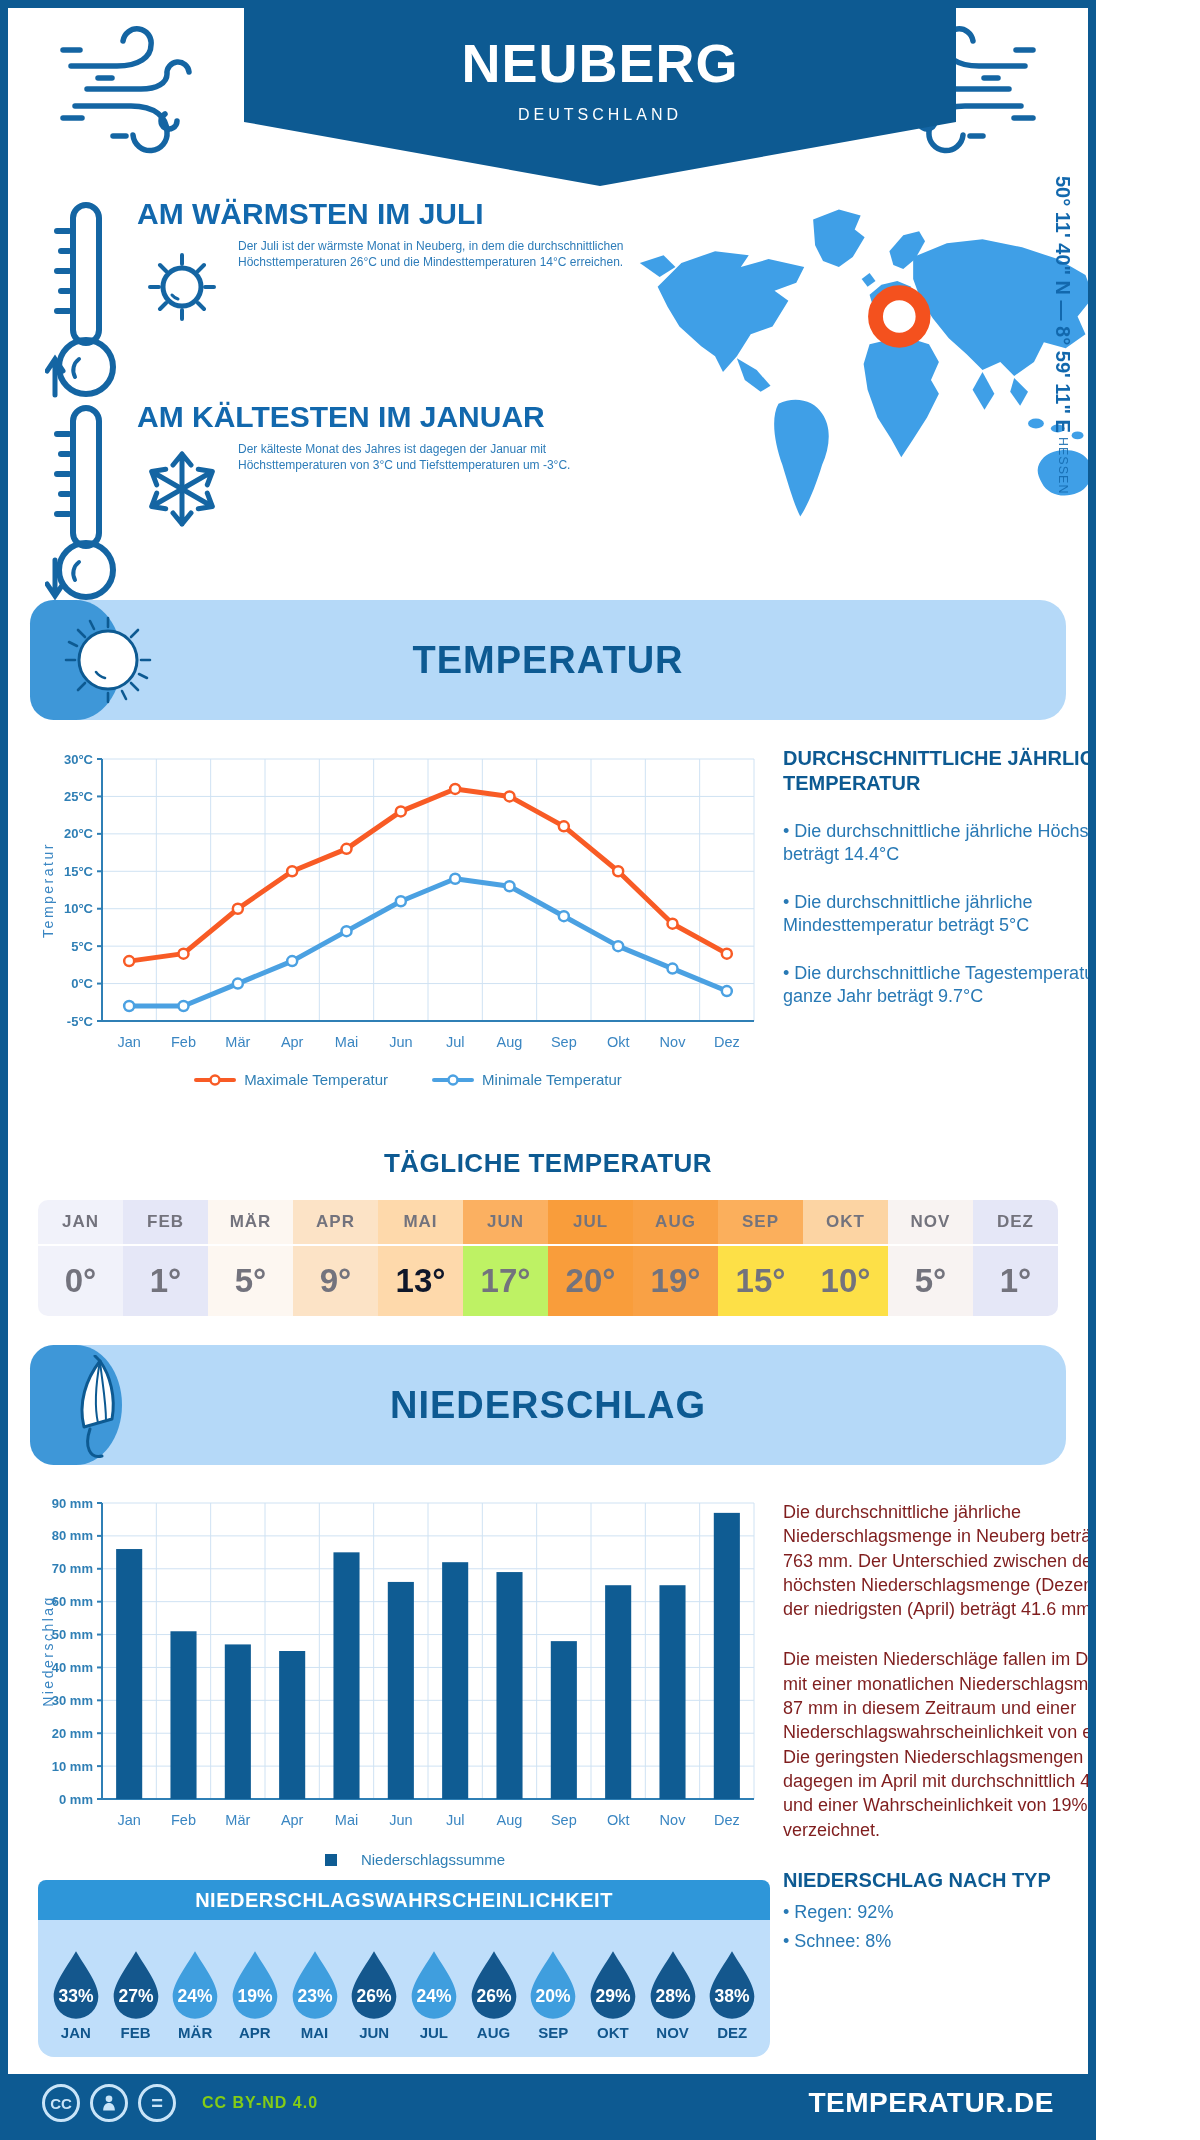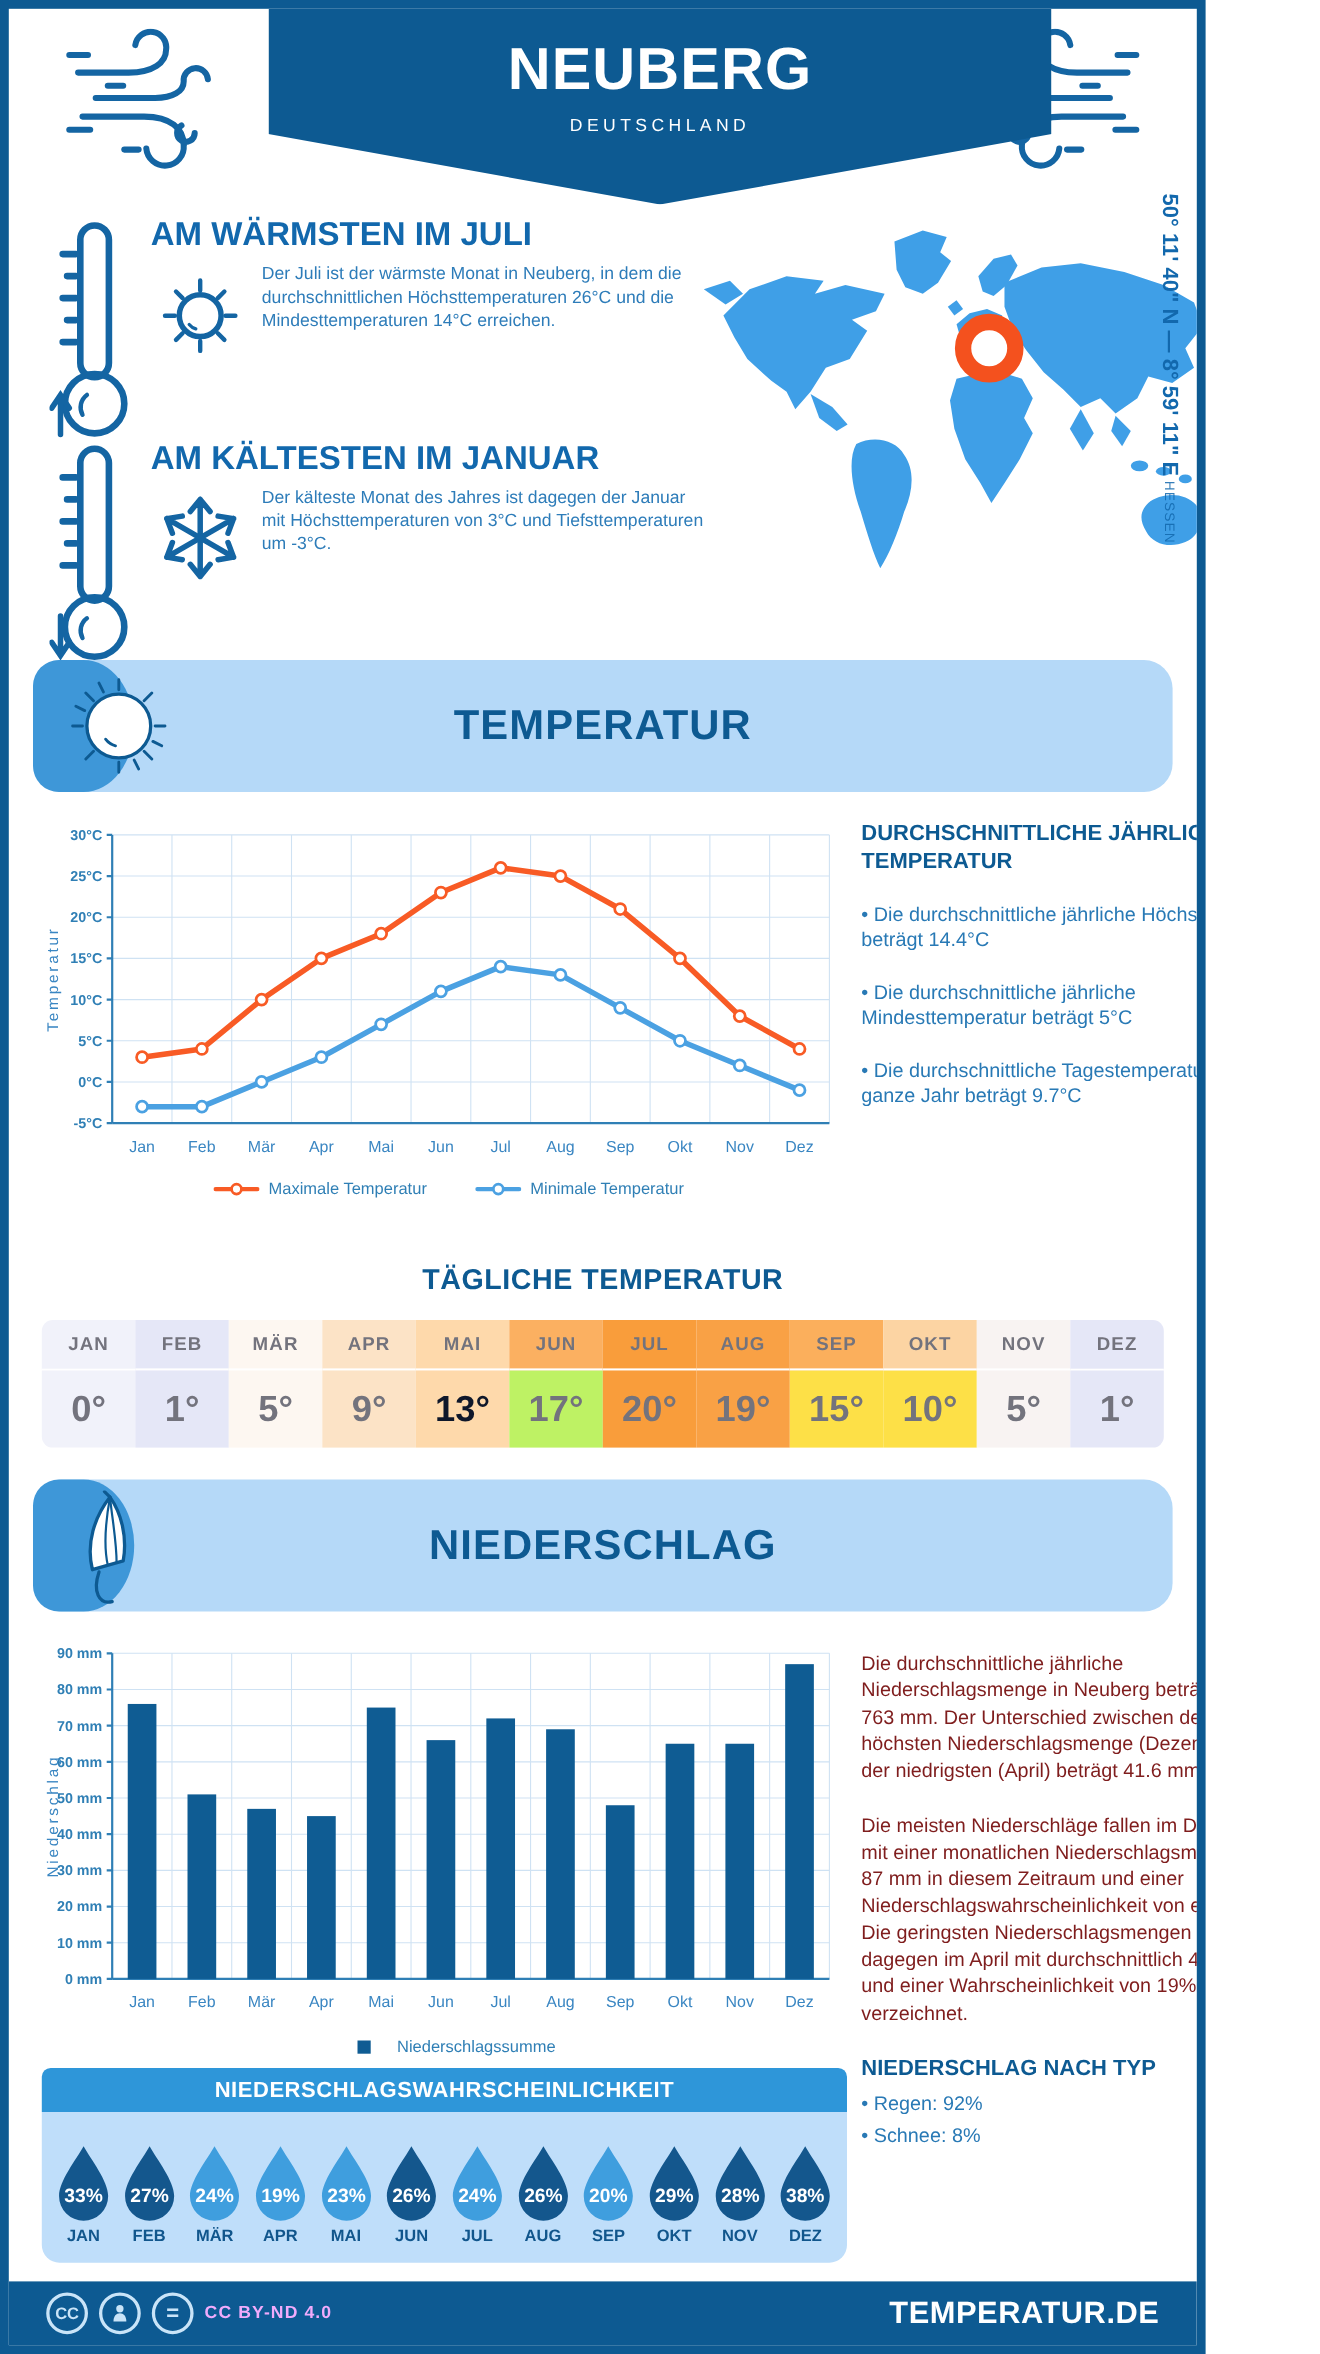--- a/index.html
+++ b/index.html
@@ -12,21 +12,21 @@
   .banner-title{margin-top:24px;font-size:54px;font-weight:bold;letter-spacing:1px;}
   .banner-sub{margin-top:12px;font-size:16px;letter-spacing:4px;}
   .wind{position:absolute;top:18px;}
   .wind.left{left:45px;}
   .wind.right{right:45px;transform:scaleX(-1);}
   
   .info-block{position:absolute;left:35px;display:flex;}
   .info-title{font-size:30px;font-weight:bold;color:#1268ad;margin:4px 0 8px 0;}
   .info-row{display:flex;align-items:flex-start;}
   .mini-icon{margin:4px 14px 0 2px;flex:none;}
-  .info-text{width:402px;font-size:16px;line-height:1.32;color:#2d7cb9;}
+  .info-text{width:402px;font-size:12px;line-height:1.32;color:#2d7cb9;}
   
   .map-wrap{position:absolute;top:158px;left:612px;width:515px;height:410px;}
   .coords{position:absolute;top:168px;right:14px;writing-mode:vertical-rl;text-orientation:mixed;
           color:#1268ad;line-height:1.15;}
   .coords .big{font-size:20px;font-weight:bold;}
   .coords .small{font-size:12.5px;letter-spacing:1px;opacity:.85;}
   
   .section-banner{position:absolute;left:22px;right:22px;height:120px;background:#b5d9f8;
                   border-radius:26px;display:flex;align-items:center;justify-content:center;}
   .section-accent{position:absolute;left:0;top:0;bottom:0;width:92px;background:#3e97d8;
@@ -65,21 +65,21 @@
   .prob-body{background:#bfdefa;border-radius:0 0 16px 16px;display:flex;
              padding:30px 8px 16px 8px;}
   .drop-col{flex:1;display:flex;flex-direction:column;align-items:center;}
   .drop-col .mon{margin-top:4px;font-size:15px;font-weight:bold;color:#11568c;}
   
   .footer{position:absolute;left:0;right:0;bottom:0;height:58px;background:#0d5a92;
           display:flex;align-items:center;padding:0 34px;box-sizing:border-box;}
   .cc-circle{width:38px;height:38px;border:3px solid #c9e4f8;border-radius:50%;margin-right:10px;
              display:flex;align-items:center;justify-content:center;color:#c9e4f8;
              font-weight:bold;box-sizing:border-box;}
-  .cc-label{margin-left:0;font-size:16px;font-weight:bold;color:#f0abfc;letter-spacing:1px;text-align:center;}
+  .cc-label{margin-left:16px;font-size:16px;font-weight:bold;color:#84cc16;letter-spacing:1px;text-align:center;}
   .footer-site{margin-left:auto;font-size:28px;font-weight:bold;color:#fff;letter-spacing:.5px;}
 </style>
 </head>
 <body>
 
 <div class="page">
 
   <div class="wind left">
     <svg width="150" height="130" viewBox="0 0 150 130" fill="none" stroke="#1465a3" stroke-width="5.5" stroke-linecap="round">
       <path d="M18 40 H64 C86 40 98 31 98 19 A14 14 0 1 0 70 15"></path>

